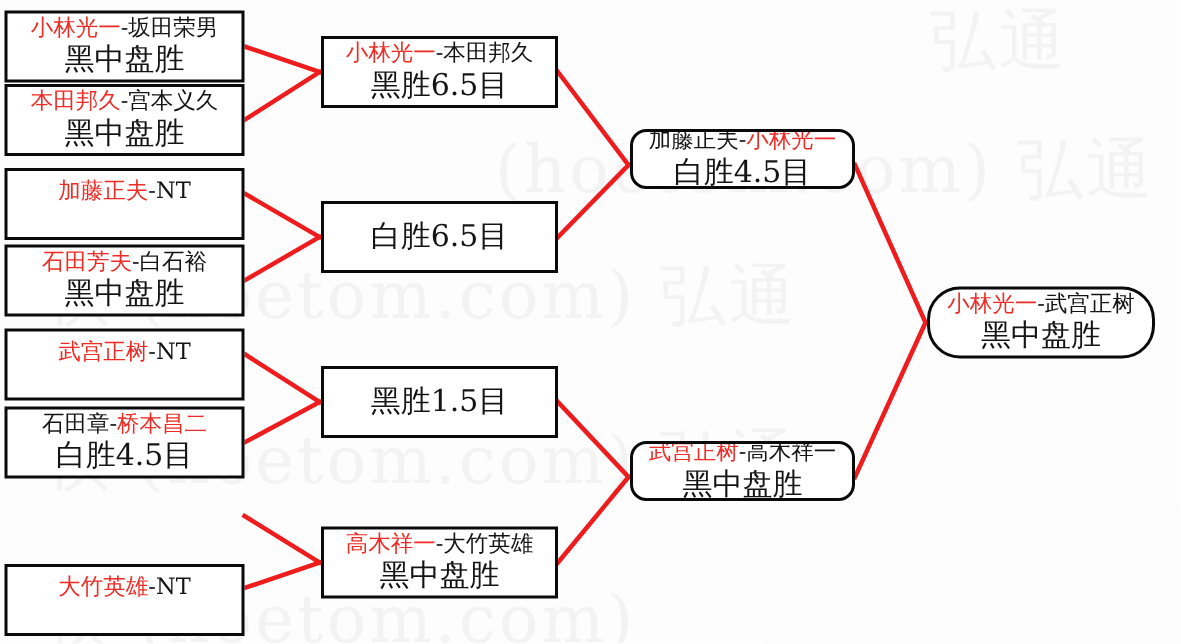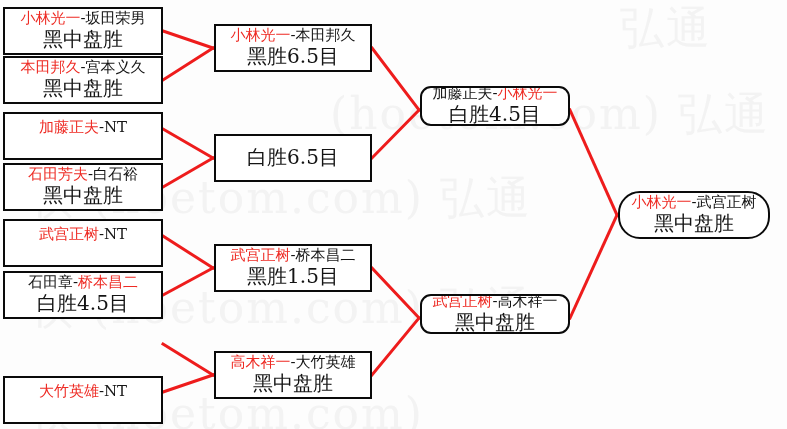--- a/index.html
+++ b/index.html
@@ -156,21 +156,20 @@
     <div class="match-box box-r2" style="left:214px; top:24px;">
       <div class="pair-line"><span class="p-win">小林光一</span><span class="p-dash">-</span><span class="p-lose">本田邦久</span></div>
       <div class="result-line">黑胜6.5目</div>
     </div>
 
     <div class="match-box box-r2" style="left:214px; top:134px;">
       <div class="result-line">白胜6.5目</div>
     </div>
 
     <div class="match-box box-r2" style="left:214px; top:244px;">
-      <div class="pair-line"><span class="p-win">武宫正树</span><span class="p-dash">-</span><span class="p-lose">桥本昌二</span></div>
       <div class="result-line">黑胜1.5目</div>
     </div>
 
     <div class="match-box box-r2" style="left:214px; top:351px;">
       <div class="pair-line"><span class="p-win">高木祥一</span><span class="p-dash">-</span><span class="p-lose">大竹英雄</span></div>
       <div class="result-line">黑中盘胜</div>
     </div>
 
     <div class="match-box box-r3" style="left:420px; top:86px;">
       <div class="pair-line"><span class="p-lose">加藤正夫</span><span class="p-dash">-</span><span class="p-win">小林光一</span></div>

